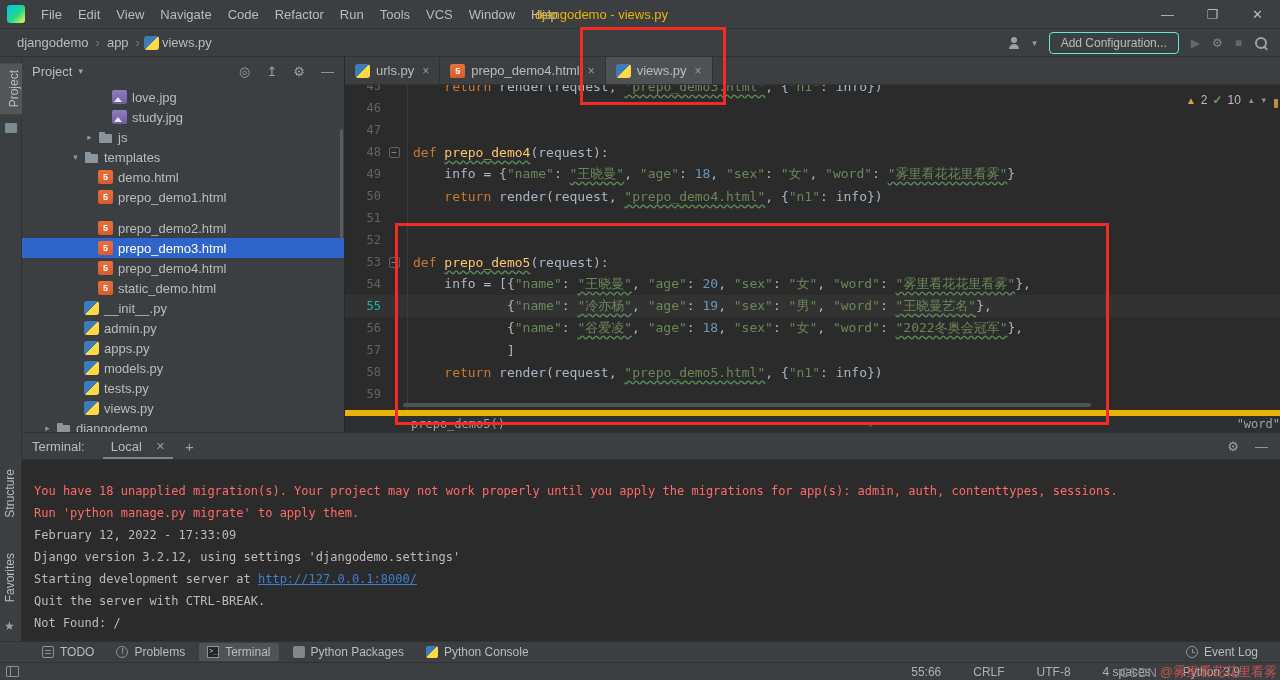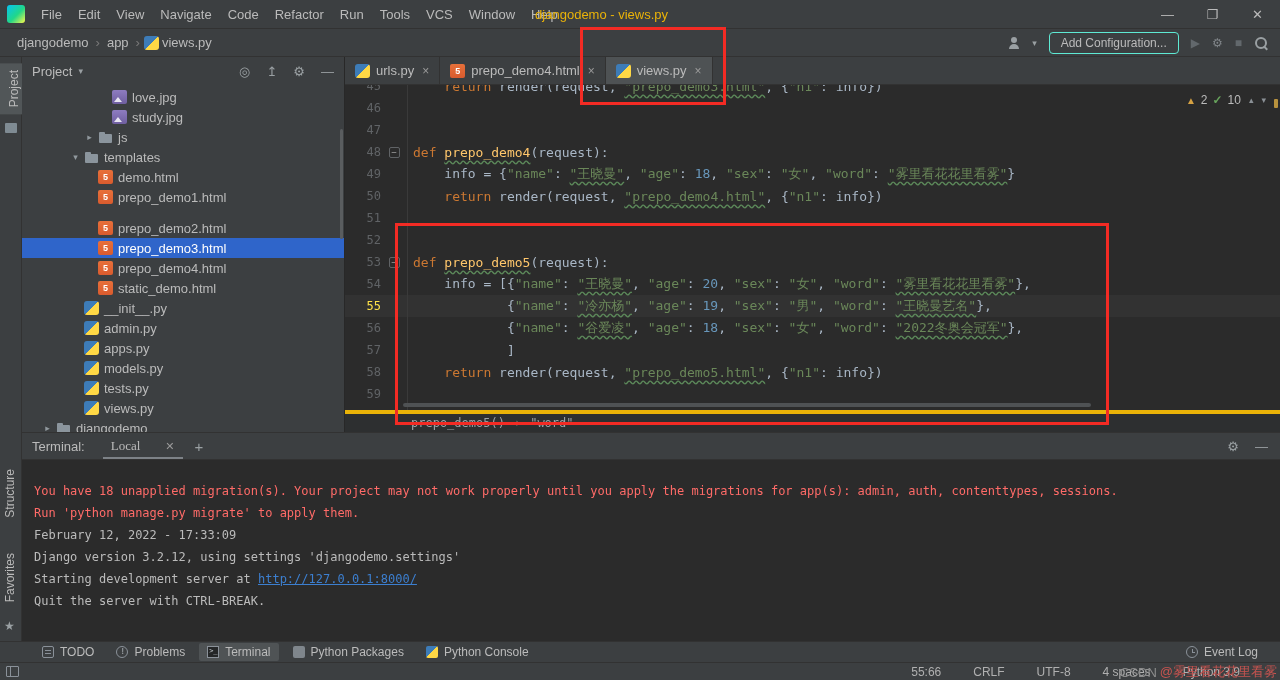--- a/index.html
+++ b/index.html
@@ -80,21 +80,21 @@
   #editor-tabs{height:28px;display:flex;background:var(--panel);border-bottom:1px solid var(--divider);flex:none;}
   .etab{display:flex;align-items:center;gap:6px;padding:0 10px;border-right:1px solid var(--divider);color:#bbbbbb;}
   .etab.active{background:#4e5254;}
   .etab-close{color:#9a9a9a;font-size:12px;margin-left:2px;}
 
   #code-area{flex:1;position:relative;overflow:hidden;font-family:"DejaVu Sans Mono",monospace;font-size:13px;}
   #code-lines{margin-top:-10px;}
   .cl{height:22px;display:flex;align-items:center;white-space:pre;}
   .cl.current{background:#323232;}
   .cl-num{width:36px;text-align:right;color:#606366;flex:none;font-size:12px;}
-  .cl.current .cl-num{color:#fde047;}
+  .cl.current .cl-num{color:#14b8a6;}
   .cl-fold{width:26px;flex:none;display:flex;align-items:center;justify-content:center;}
   .foldbox{width:11px;height:11px;border:1px solid #606366;border-radius:2px;display:flex;align-items:center;
     justify-content:center;font-size:9px;color:#a0a0a0;background:var(--editor);line-height:1;}
   .cl-code{padding-left:6px;}
   #gutter-sep{position:absolute;left:62px;top:0;bottom:0;width:1px;background:#3a3a3a;}
   .tk-kw{color:#cc7832;}
   .tk-pl{color:#a9b7c6;}
   .tk-str{color:#6a8759;}
   .tk-num{color:#6897bb;}
   .tk-fn{color:#ffc66b;}
@@ -103,27 +103,27 @@
   #inspection{position:absolute;top:8px;right:14px;display:flex;align-items:center;gap:5px;
     font-family:"Liberation Sans",sans-serif;font-size:12px;color:#bbbbbb;}
   .insp-warn-glyph{color:#d6a243;font-size:10px;}
   .insp-ok-glyph{color:#67a35c;font-weight:bold;}
   .insp-chev{color:#8a9095;font-size:9px;margin-left:3px;}
   #error-stripe-mark{position:absolute;top:14px;right:2px;width:4px;height:9px;background:#b8923e;border-radius:1px;}
 
   #hscroll{position:absolute;left:58px;bottom:3px;width:688px;height:4px;background:#4f5254;border-radius:2px;}
 
   #editor-breadcrumb{height:22px;display:flex;align-items:center;gap:5px;padding-left:66px;flex:none;
-    background:#2d2f30;border-top:4px solid #eab308;color:#9da3a8;font-size:12px;font-family:"DejaVu Sans Mono",monospace;}
+    background:#2d2f30;border-top:6px solid #eab308;color:#9da3a8;font-size:12px;font-family:"DejaVu Sans Mono",monospace;justify-content:space-between;}
 
   
   #terminal{height:209px;margin-left:22px;display:flex;flex-direction:column;background:var(--editor);}
   #terminal-header{height:28px;background:var(--panel);display:flex;align-items:center;padding:0 12px 0 10px;flex:none;
     border-top:1px solid var(--divider);border-bottom:1px solid var(--divider);}
-  .term-tab{display:flex;align-items:center;gap:25px;padding:5px 8px 3px;border-bottom:2px solid #7d8287;color:#bbbbbb;margin-left:18px;font-family:Liberation Serif, serif;}
+  .term-tab{display:flex;align-items:center;gap:14px;padding:5px 8px 3px;border-bottom:2px solid #7d8287;color:#bbbbbb;margin-left:18px;}
   .term-tab-close{color:#9a9a9a;font-size:11px;}
   .term-plus{margin-left:12px;color:#9aa0a3;font-size:15px;}
   #terminal-header-right{margin-left:auto;display:flex;gap:16px;color:#9aa0a3;font-size:13px;align-items:center;}
   #terminal-output{flex:1;font-family:"DejaVu Sans Mono",monospace;font-size:12px;line-height:22px;
     padding:20px 0 0 12px;overflow:hidden;}
   .tline{color:#bbbbbb;white-space:pre;}
   .tline.tred{color:var(--err);}
   .tline.tred span{color:var(--err);}
   .tlink{color:var(--link);text-decoration:underline;}
 
@@ -375,20 +375,21 @@
       <span>—</span>
     </span>
   </div>
   <div id="terminal-output">
       <div class="tline tred"><span>You have 18 unapplied migration(s). Your project may not work properly until you apply the migrations for app(s): admin, auth, contenttypes, sessions.</span></div>
       <div class="tline tred"><span>Run 'python manage.py migrate' to apply them.</span></div>
       <div class="tline"><span>February 12, 2022 - 17:33:09</span></div>
       <div class="tline"><span>Django version 3.2.12, using settings 'djangodemo.settings'</span></div>
       <div class="tline"><span>Starting development server at </span><span class="tlink">http://127.0.0.1:8000/</span></div>
       <div class="tline"><span>Quit the server with CTRL-BREAK.</span></div>
+      <div class="tline"><span>Not Found: /</span></div>
     </div>
 </div>
 
 <div id="bottom-toolbar">
   <div id="tool-buttons" style="display:flex;gap:6px;align-items:center;">
       <div class="twb">
         <span class="twi twi-todo"></span>
         <span>TODO</span>
       </div>
       <div class="twb">

